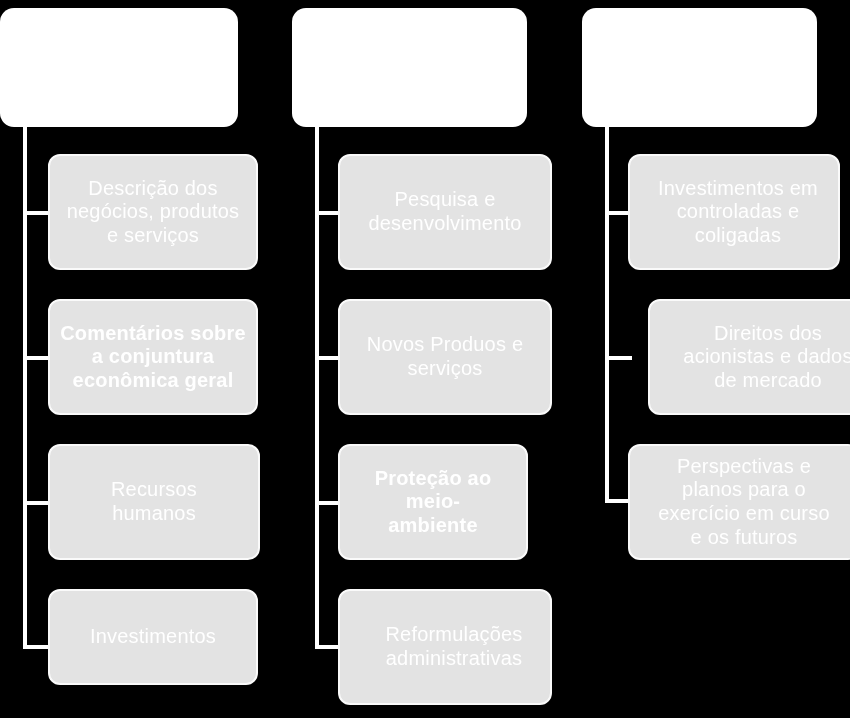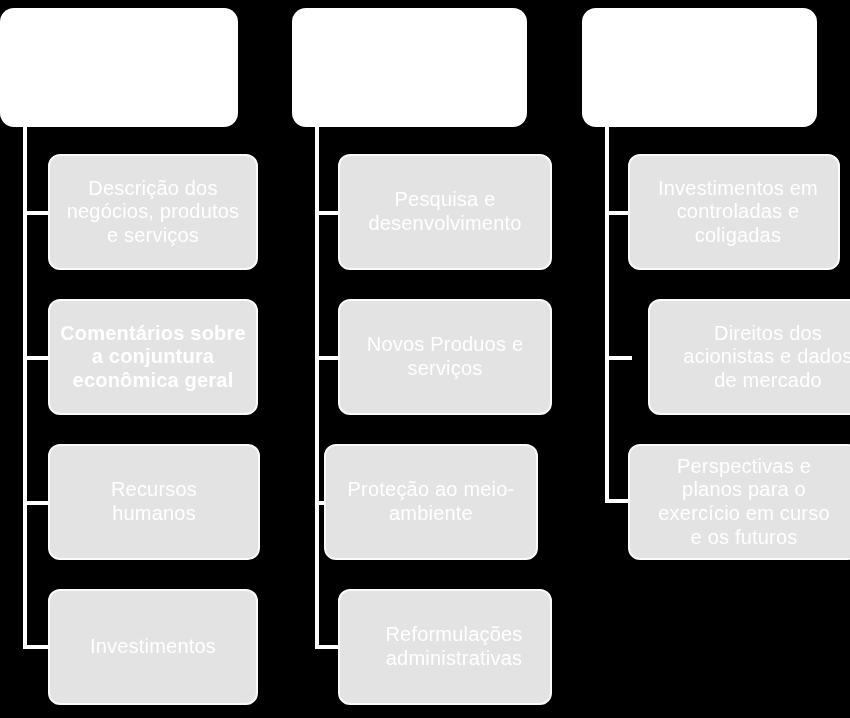--- a/index.html
+++ b/index.html
@@ -90,21 +90,21 @@
   </div>
   <div class="child-box" style="left:48px; top:299px; width:210px; height:116px;font-weight:bold;">
     <span class="child-label">Comentários sobre
 a conjuntura
 econômica geral</span>
   </div>
   <div class="child-box" style="left:48px; top:444px; width:212px; height:116px;">
     <span class="child-label">Recursos
 humanos</span>
   </div>
-  <div class="child-box" style="left:48px; top:589px; width:210px; height:116px;">
+  <div class="child-box" style="left:48px; top:589px; width:210px; height:96px;">
     <span class="child-label">Investimentos</span>
   </div>
 
   <div class="parent-box" style="left:292px; top:8px; width:235px; height:119px;">
     <span></span>
   </div>
 
   <div class="trunk" style="left:315px; top:127px; height:521px;"></div>
 
   <div class="stub" style="left:315px; top:211px; width:27px;"></div>
@@ -113,21 +113,21 @@
   <div class="stub" style="left:315px; top:645px; width:27px;"></div>
 
   <div class="child-box" style="left:338px; top:299px; width:214px; height:116px;">
     <span class="child-label">Novos Produos e
 serviços</span>
   </div>
   <div class="child-box" style="left:338px; top:154px; width:214px; height:116px;">
     <span class="child-label">Pesquisa e
 desenvolvimento</span>
   </div>
-  <div class="child-box" style="left:324px; top:444px; width:214px; height:116px;">
+  <div class="child-box" style="left:338px; top:444px; width:190px; height:116px;font-weight:bold;">
     <span class="child-label">Proteção ao meio-
 ambiente</span>
   </div>
   <div class="child-box" style="left:338px; top:589px; width:214px; height:116px;padding-left:26px;">
     <span class="child-label">Reformulações
 administrativas</span>
   </div>
 
   <div class="parent-box" style="left:582px; top:8px; width:235px; height:119px;">
     <span></span>

